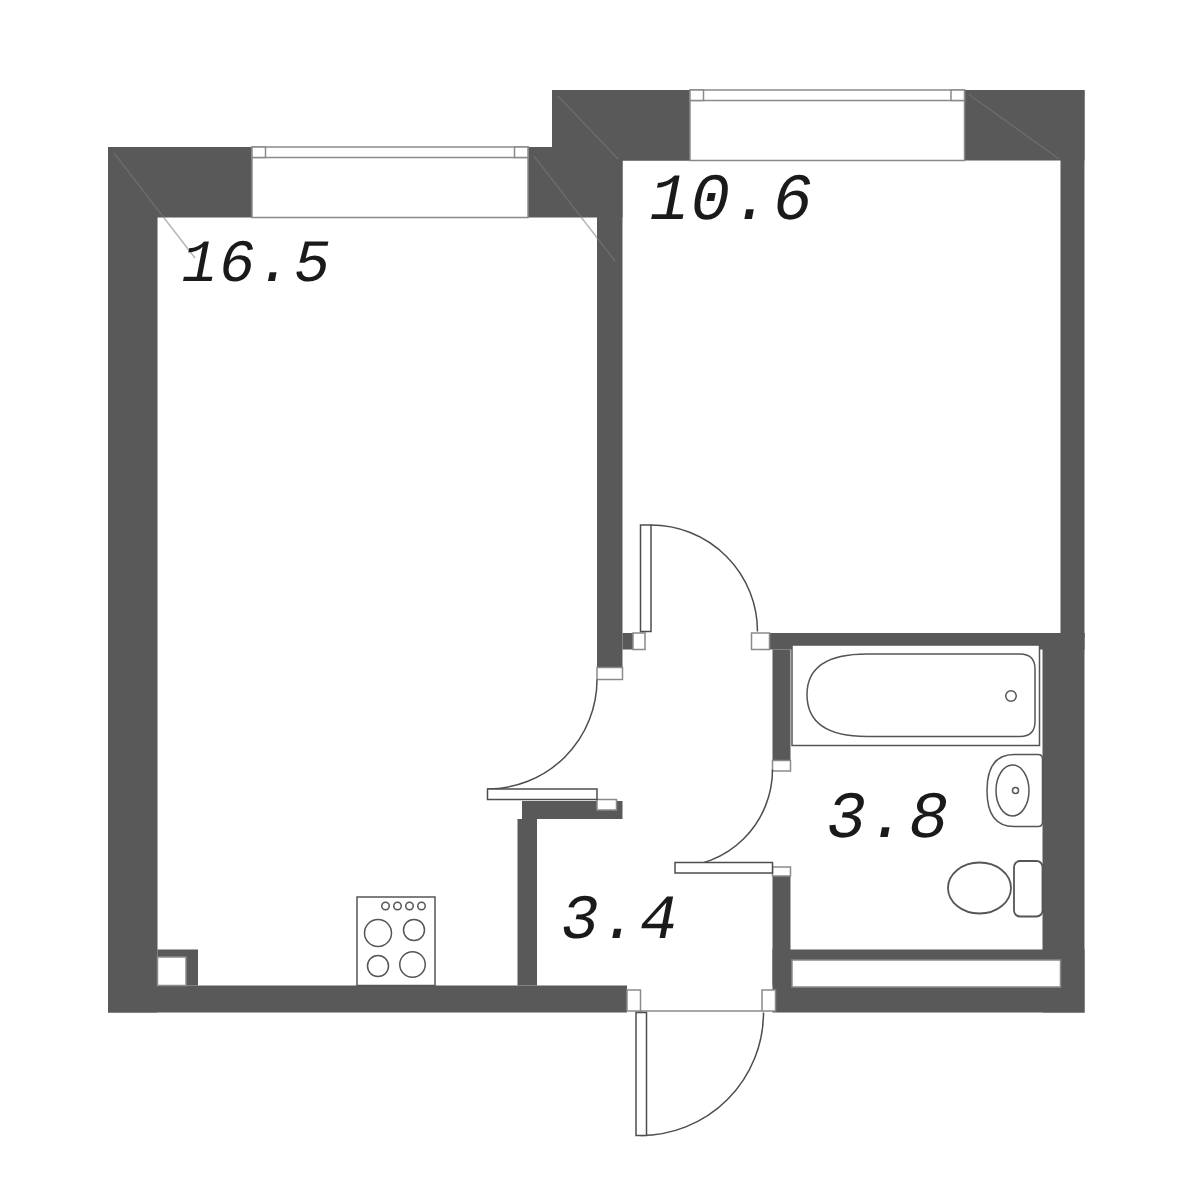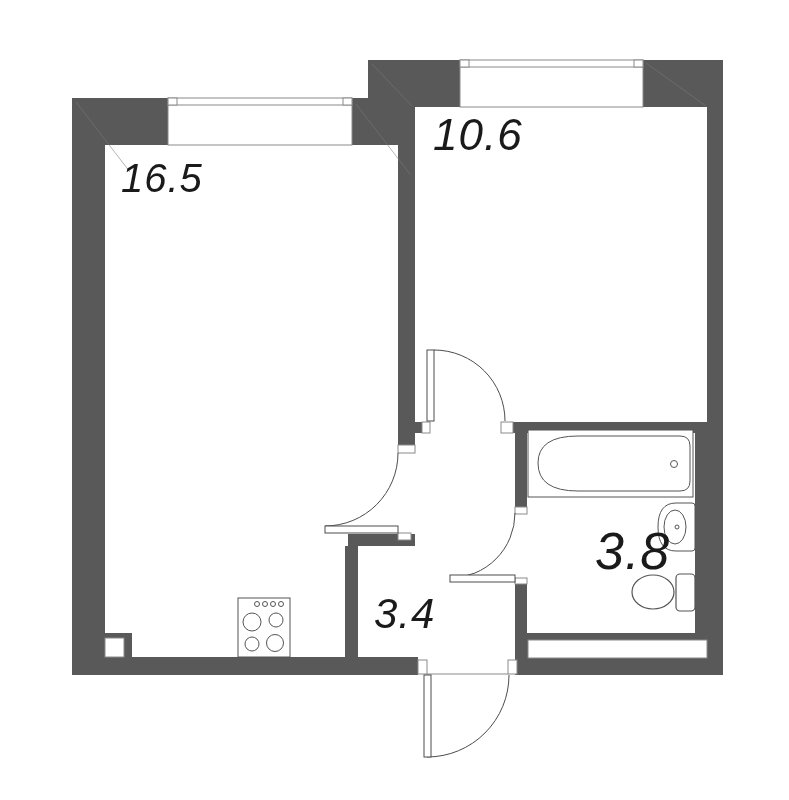--- a/index.html
+++ b/index.html
@@ -2,21 +2,21 @@
 <html style="--wall: #595959; --outline: #4d4d4d; --thin-line: #8a8a8a; --fixture-line: #555555; --label: #1a1a1a; --bg: #ffffff;"><head>
 <meta charset="utf-8">
 <style>
   html, body { margin: 0; padding: 0; background: #fff; }
   .stage {
     position: relative;
     width: 789px;
     height: 800px;
     background: var(--bg, #ffffff);
     overflow: hidden;
-    font-family: Liberation Sans, sans-serif;
+    font-family: Liberation Mono, monospace;
   }
   .plan-svg { position: absolute; left: 0; top: 0; }
   .wall { fill: var(--wall, #595959); }
   .opening { fill: #ffffff; stroke: var(--thin-line, #8a8a8a); stroke-width: 1; }
   .thin { stroke: var(--thin-line, #8a8a8a); stroke-width: 1; fill: none; }
   .door-leaf { fill: #ffffff; stroke: var(--outline, #4d4d4d); stroke-width: 1; }
   .door-arc { fill: none; stroke: var(--outline, #4d4d4d); stroke-width: 1; }
   .fixture { fill: #ffffff; stroke: var(--fixture-line, #555555); stroke-width: 1.2; }
   .fixture-thin { fill: #ffffff; stroke: var(--fixture-line, #555555); stroke-width: 1; }
   .seam { stroke: #7a7a7a; stroke-width: 1; opacity: 0.55; }
@@ -24,21 +24,21 @@
     position: absolute;
     color: var(--label, #1a1a1a);
     font-style: italic;
     line-height: 1;
     letter-spacing: 1px;
     white-space: nowrap;
   }
   .lbl-total   { left: 204px; top: 330px; font-size: 54px; }
   .lbl-living  { left: 121px; top: 158px; font-size: 40px; }
   .lbl-bedroom { left: 433px; top: 113px; font-size: 44px; }
-  .lbl-bath    { left: 551px; top: 525px; font-size: 52px; margin-left: 44px; }
+  .lbl-bath    { left: 551px; top: 525px; font-size: 44px; }
   .lbl-hall    { left: 374px; top: 593px; font-size: 42px; }
 </style>
 </head>
 <body>
 
 <div class="stage">
   <svg class="plan-svg" width="789" height="800" viewBox="0 0 789 800">
 
     <g>
       <rect class="wall" x="72" y="98" width="33" height="577"></rect>

